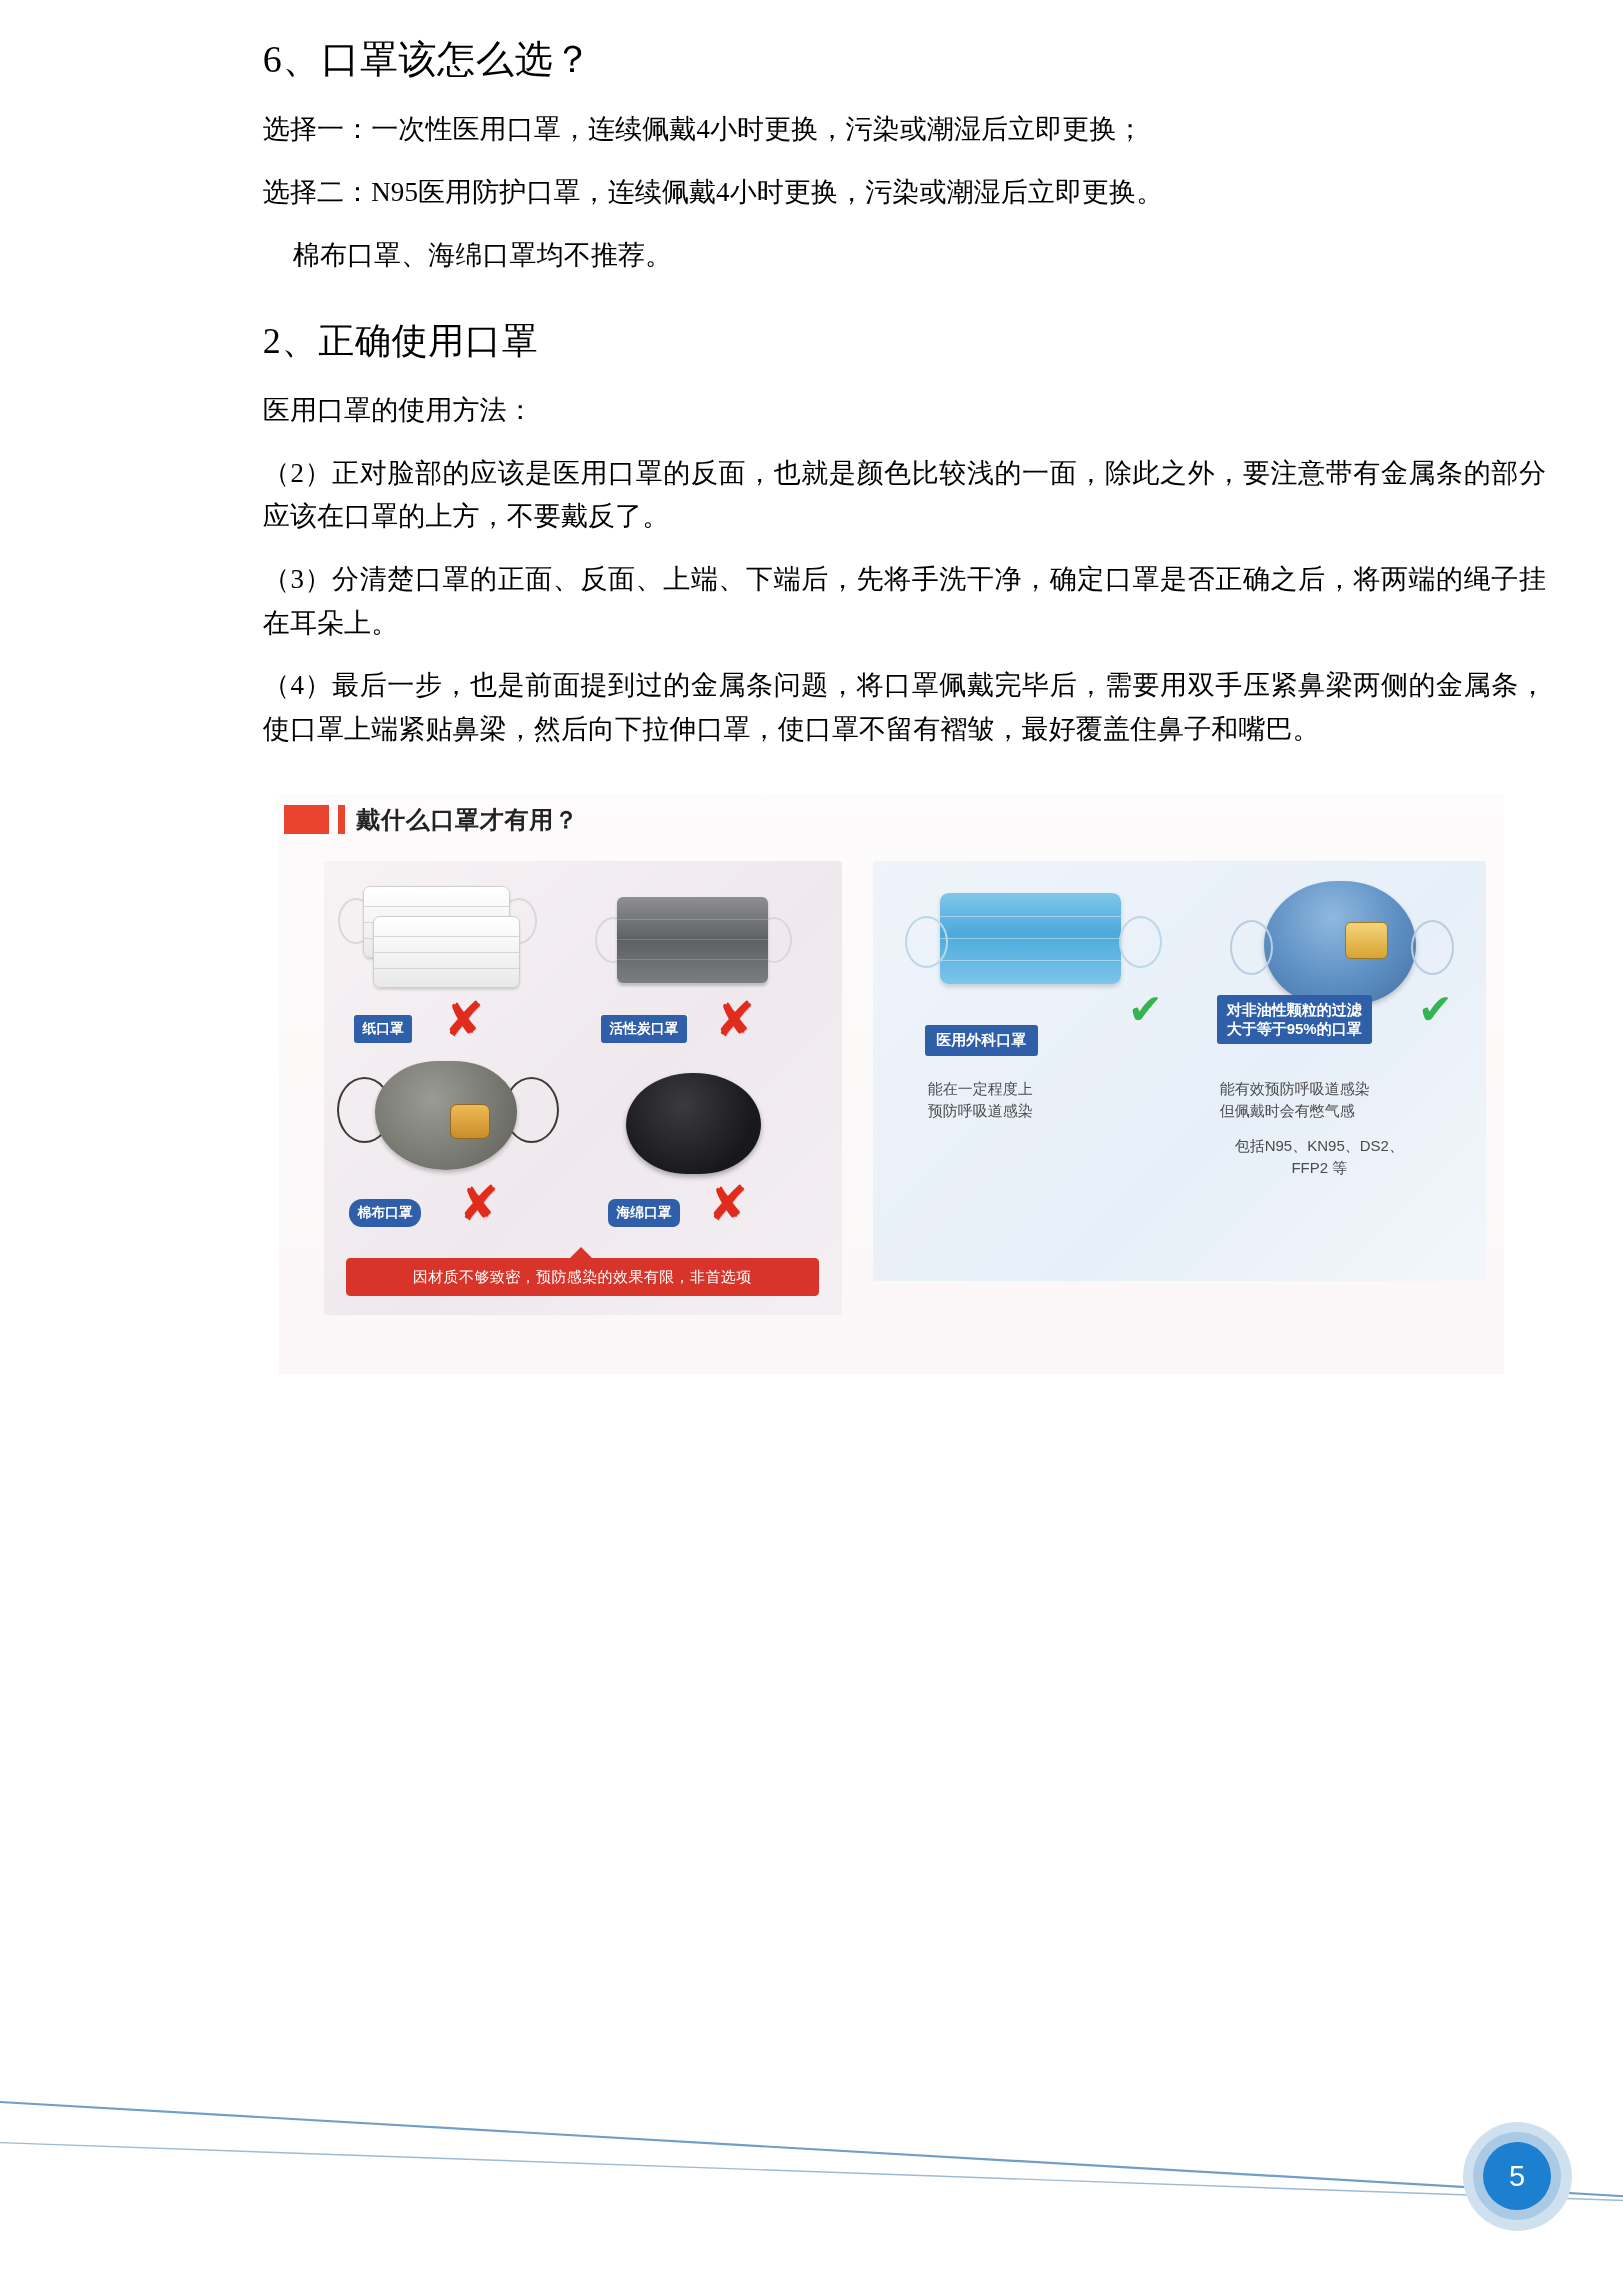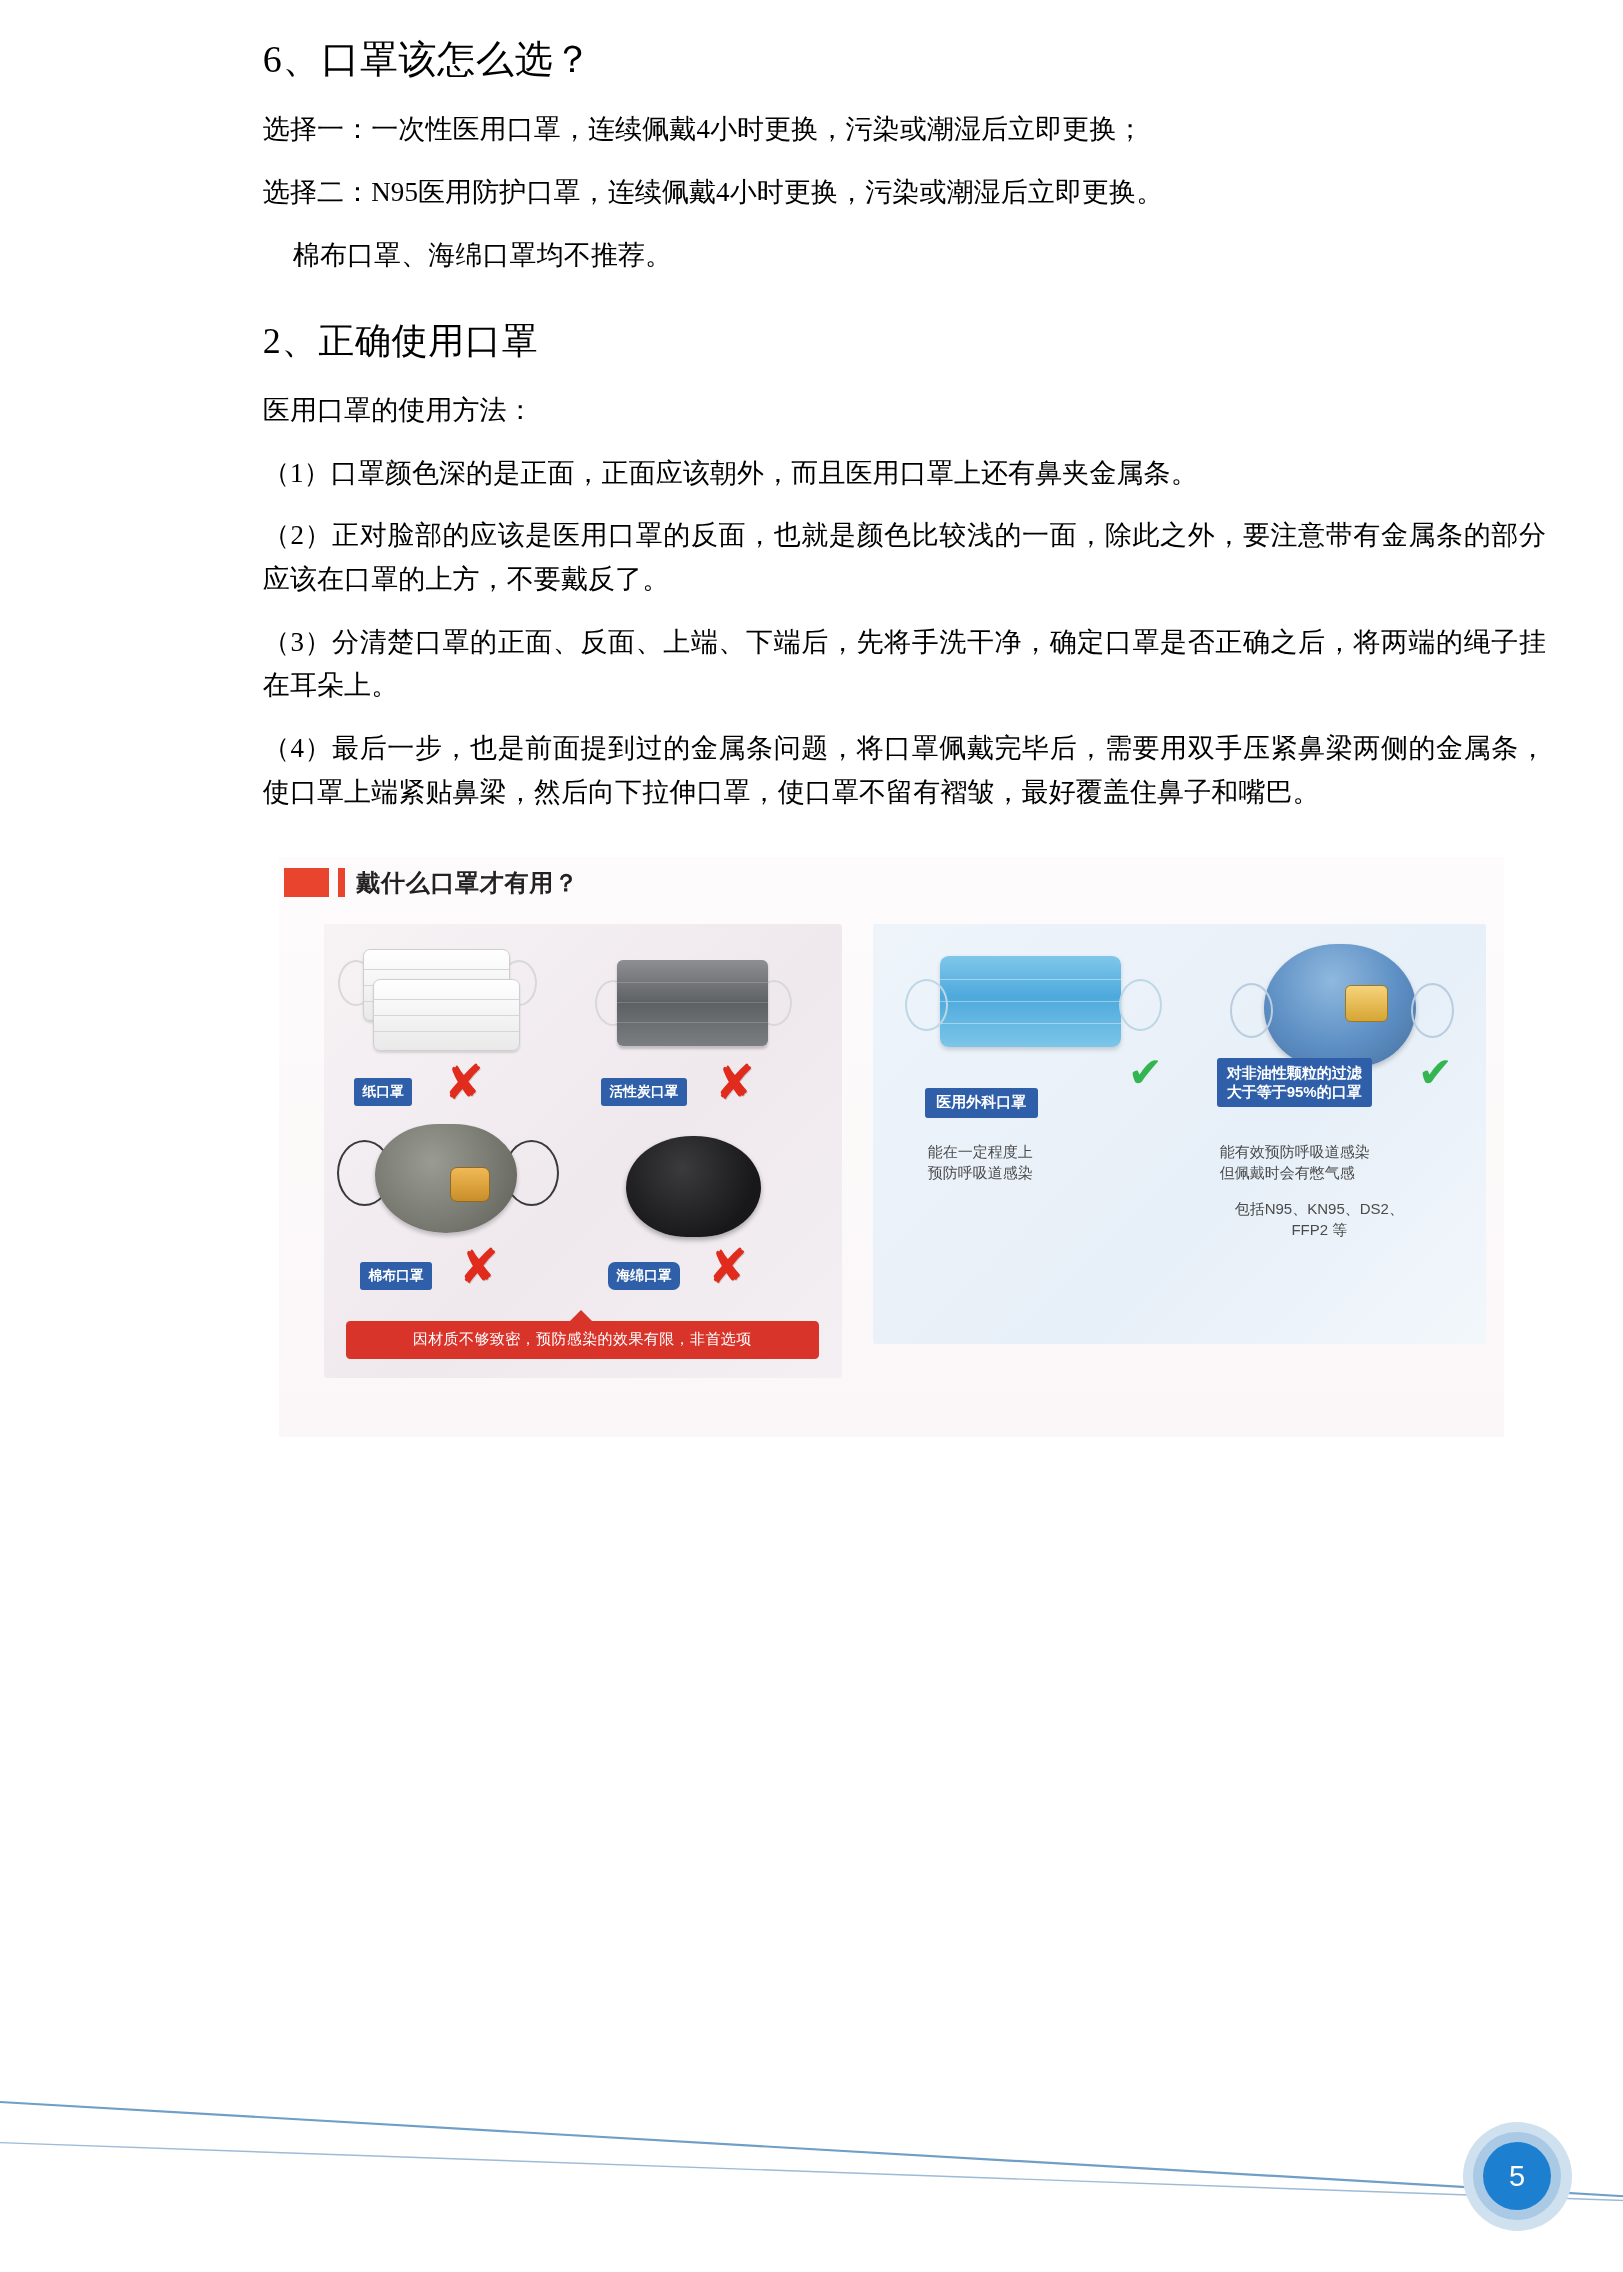--- a/index.html
+++ b/index.html
@@ -329,21 +329,20 @@
 
     <div class="h-main">6、口罩该怎么选？</div>
 
     <div class="para lead">选择一：一次性医用口罩，连续佩戴4小时更换，污染或潮湿后立即更换；</div>
     <div class="para tight">选择二：N95医用防护口罩，连续佩戴4小时更换，污染或潮湿后立即更换。</div>
     <div class="para tight indent">棉布口罩、海绵口罩均不推荐。</div>
 
     <div class="h-main2">2、正确使用口罩</div>
 
     <div class="para lead">医用口罩的使用方法：</div>
-    <div class="para tight">（1）口罩颜色深的是正面，正面应该朝外，而且医用口罩上还有鼻夹金属条。</div>
     <div class="para tight">（2）正对脸部的应该是医用口罩的反面，也就是颜色比较浅的一面，除此之外，要注意带有金属条的部分应该在口罩的上方，不要戴反了。</div>
     <div class="para tight">（3）分清楚口罩的正面、反面、上端、下端后，先将手洗干净，确定口罩是否正确之后，将两端的绳子挂在耳朵上。</div>
     <div class="para tight">（4）最后一步，也是前面提到过的金属条问题，将口罩佩戴完毕后，需要用双手压紧鼻梁两侧的金属条，使口罩上端紧贴鼻梁，然后向下拉伸口罩，使口罩不留有褶皱，最好覆盖住鼻子和嘴巴。</div>
 
     <div class="figure">
 
       <div class="fig-title-row">
         <span class="fig-redbar"></span>
         <span class="fig-redline"></span>
         <span class="fig-title">戴什么口罩才有用？</span>
@@ -387,21 +386,21 @@
           <div class="cotton-strap" style="left:129px; top:16px;"></div>
           <div class="cotton-mask">
             <div class="cotton-valve"></div>
           </div>
         </div>
 
         <div class="mask-cell" style="left:302px; top:212px;">
           <div class="sponge-mask"></div>
         </div>
 
-        <div class="blue-tag" style="left:36px; top:338px;">棉布口罩</div>
+        <div class="blue-tag" style="left:25px; top:338px;border-radius:13px;">棉布口罩</div>
         <div class="x-mark" style="left:135px; top:319px;">✘</div>
 
         <div class="blue-tag" style="left:284px; top:338px;border-radius:7px;">海绵口罩</div>
         <div class="x-mark" style="left:384px; top:319px;">✘</div>
 
         <div class="note-arrow"></div>
         <div class="bottom-note">因材质不够致密，预防感染的效果有限，非首选项</div>
       </div>
 
       <div class="panel-right">

